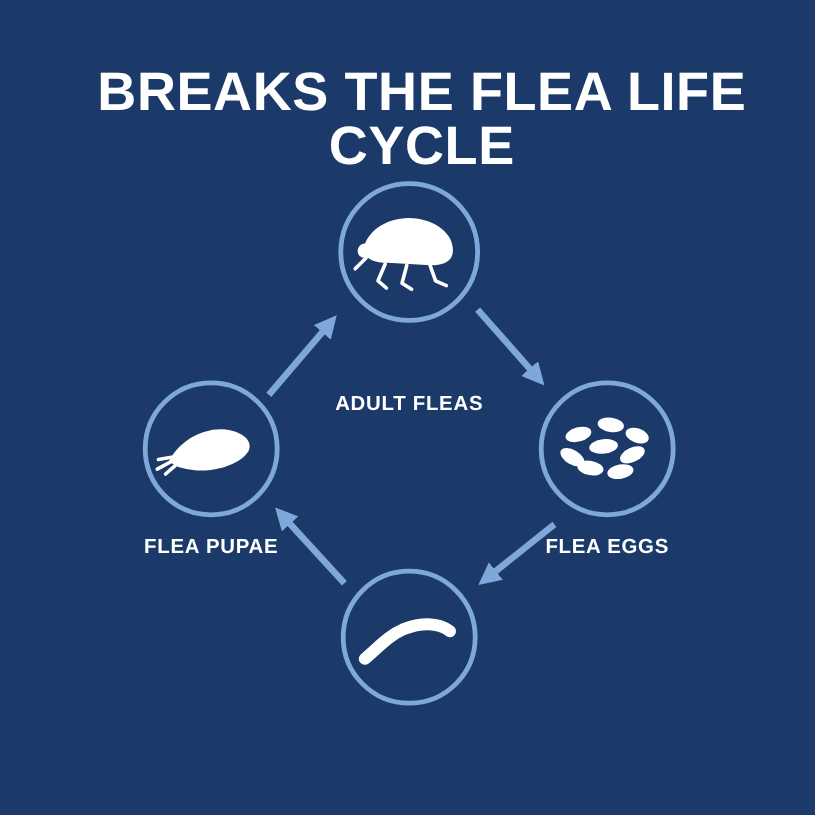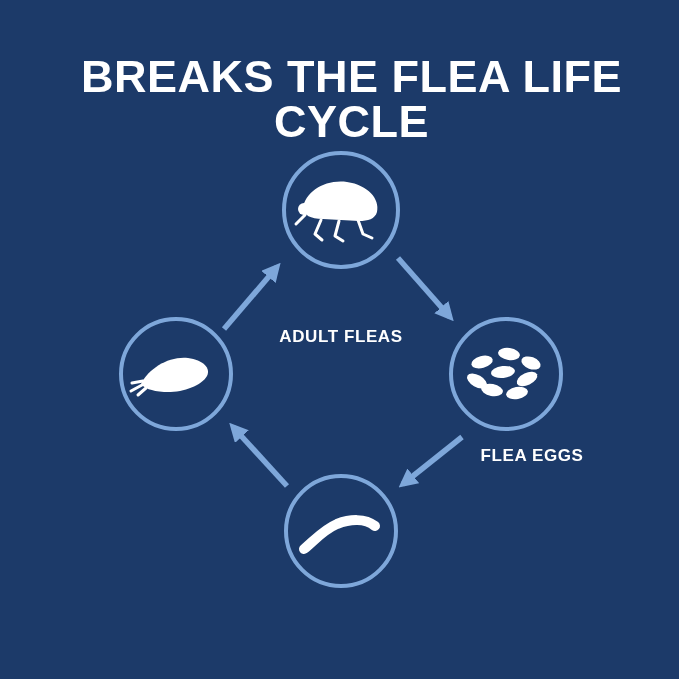--- a/index.html
+++ b/index.html
@@ -133,15 +133,16 @@
         <path class="icon-fill" d="M -35,10 C -27,-6 -7,-18 12,-16 C 27,-14 35,-6 31,2
                  C 25,12 6,19 -12,18 C -25,17 -32,14 -35,10 Z"></path>
         <path class="icon-stroke" d="M -34,11 L -45,17"></path>
         <path class="icon-stroke" d="M -33,7 L -44,9"></path>
         <path class="icon-stroke" d="M -30,14 L -38,21"></path>
       </g>
     </g>
   </svg>
 
   <div class="stage-label" style="left:341px; top:287px;margin-top:40px;">ADULT FLEAS</div>
-  <div class="stage-label" style="left:506px; top:446px;margin-left:26px;">FLEA EGGS</div>
+  <div class="stage-label" style="left:506px; top:446px;">FLEA EGGS</div>
+  <div class="stage-label" style="left:176px; top:446px;">FLEA PUPAE</div>
 
 </div>
 
 </body></html>

